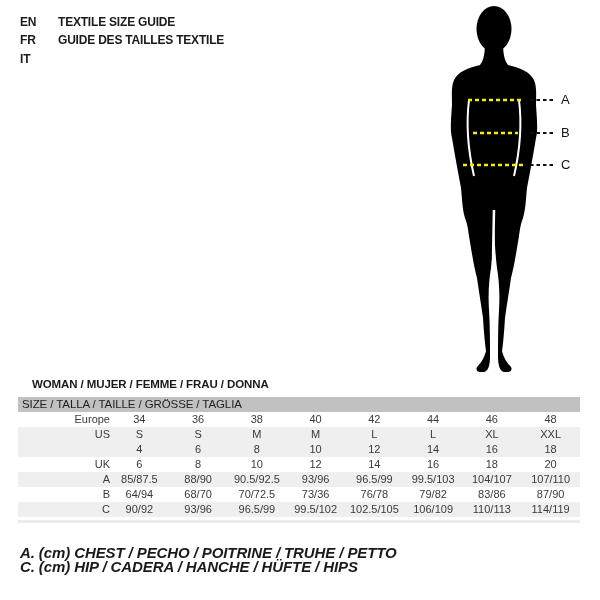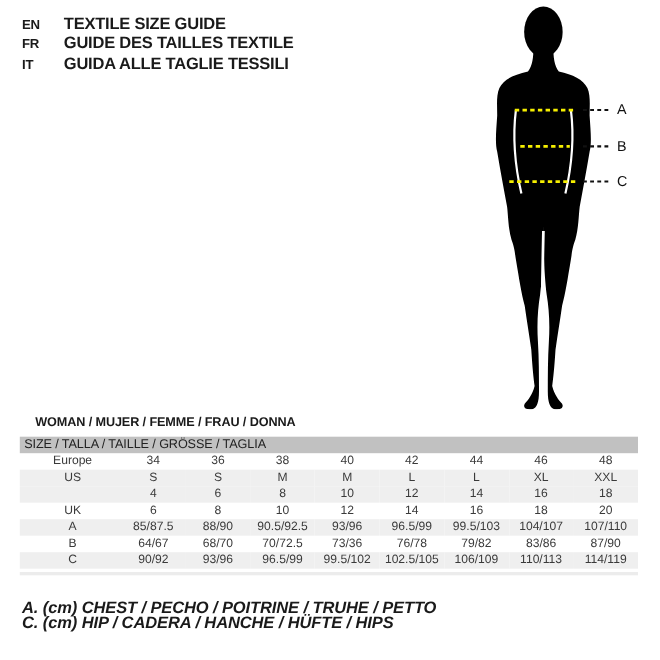--- a/index.html
+++ b/index.html
@@ -5,21 +5,21 @@
   html,body { margin:0; padding:0; background:#fff; }
   .page {
     position:relative; width:600px; height:600px; background:#fff;
     font-family:"Liberation Sans", sans-serif; color:var(--text,#1a1a1a); overflow:hidden;
   }
 
   
   .lang-list { position:absolute; left:20px; top:13px; }
   .lang-row  { display:flex; line-height:18.3px; }
   .lang-code { width:38px; font-weight:bold; font-size:12px; letter-spacing:-0.2px; }
-  .lang-label{ font-weight:bold; font-size:15px; letter-spacing:-0.2px; white-space:nowrap; }
+  .lang-label{ font-weight:bold; font-size:12px; letter-spacing:-0.2px; white-space:nowrap; }
 
   
   .figure { position:absolute; left:410px; top:4px; width:190px; height:368px; margin:0; }
   .figure svg { display:block; }
   .body-fill { fill:var(--silhouette,#000); }
   .gap-line  { stroke:#fff; fill:none; }
   .measure   { stroke:var(--measure-dash-yellow,#f6ef00); stroke-width:2.5; stroke-dasharray:4 3; }
   .connector { stroke:var(--connector-dash-black,#111); stroke-width:2; stroke-dasharray:3.5 3; }
   .marker { position:absolute; left:151px; font-size:13px; color:#111; line-height:14px; }
 
@@ -28,21 +28,21 @@
     font-size:11.5px; font-weight:bold; letter-spacing:-0.1px; }
 
   
   .size-table { position:absolute; left:18px; top:397px; width:562px;
     border-collapse:collapse; table-layout:fixed; }
   .size-table th { background:var(--table-header-bg,#c1c1c1); height:15px; line-height:15px;
     text-align:left; padding:0 0 0 4px; font-weight:normal; font-size:11.5px; color:#222;
     letter-spacing:-0.1px; }
   .size-table td { height:15px; line-height:15px; font-size:11px; text-align:center;
     color:#3a3a3a; padding:0; }
-  .size-table td.row-label { text-align:center; padding-left:4px;margin-left:21px; }
+  .size-table td.row-label { text-align:right; padding-left:4px;margin-left:21px; }
   .size-table tr.shaded td { background:var(--table-stripe-bg,#efefef); }
   .table-bottom-rule { position:absolute; left:18px; top:520px; width:562px; height:3px;
     background:#ececec; }
 
   
   .legend { position:absolute; left:20px; top:546px; }
   .legend-item { font-size:15px; font-weight:bold; line-height:14.4px;
     letter-spacing:-0.1px; white-space:nowrap;font-style:italic; }
 </style>
 </head>
@@ -54,21 +54,20 @@
       <div class="lang-row">
         <span class="lang-code">EN</span>
         <span class="lang-label">TEXTILE SIZE GUIDE</span>
       </div>
       <div class="lang-row">
         <span class="lang-code">FR</span>
         <span class="lang-label">GUIDE DES TAILLES TEXTILE</span>
       </div>
       <div class="lang-row">
         <span class="lang-code">IT</span>
-        <span class="lang-label">GUIDA ALLE TAGLIE TESSILI</span>
       </div>
     </section>
 
   <figure class="figure">
     <svg width="190" height="368" viewBox="0 0 190 368">
       <ellipse class="body-fill" cx="84" cy="25" rx="17.5" ry="23"></ellipse>
       <path class="body-fill" d="M75,38 C75,48 74,56 70,61 C57,64 48,68 44,76 C41,83 42,92 42,101
            C41,116 40,126 42,134 C45,152 48,168 51,184 C52,192 52,204 55,214
            C58,222 58,226 59,232 C62,250 64,263 67,274 C69,288 71,300 73,314
            C74,330 75,340 76,347 C74,355 70,360 67,363 C65,367 69,369 74,368
@@ -166,21 +165,21 @@
           <td>88/90</td>
           <td>90.5/92.5</td>
           <td>93/96</td>
           <td>96.5/99</td>
           <td>99.5/103</td>
           <td>104/107</td>
           <td>107/110</td>
         </tr>
         <tr>
           <td class="row-label">B</td>
-          <td>64/67</td>
+          <td>64/94</td>
           <td>68/70</td>
           <td>70/72.5</td>
           <td>73/36</td>
           <td>76/78</td>
           <td>79/82</td>
           <td>83/86</td>
           <td>87/90</td>
         </tr>
         <tr class="shaded">
           <td class="row-label">C</td>

